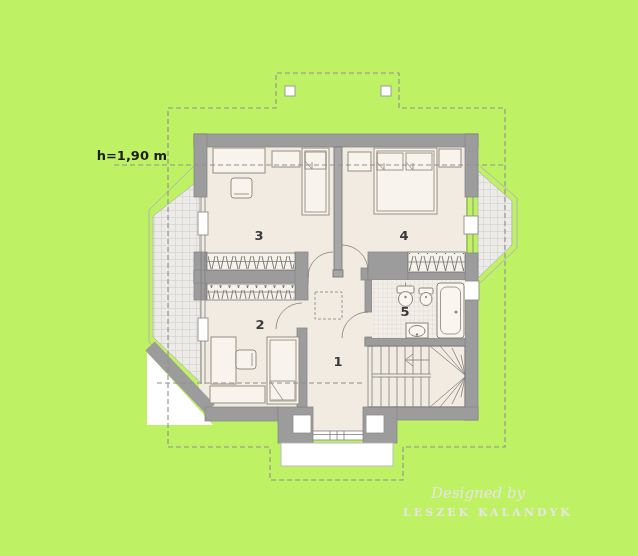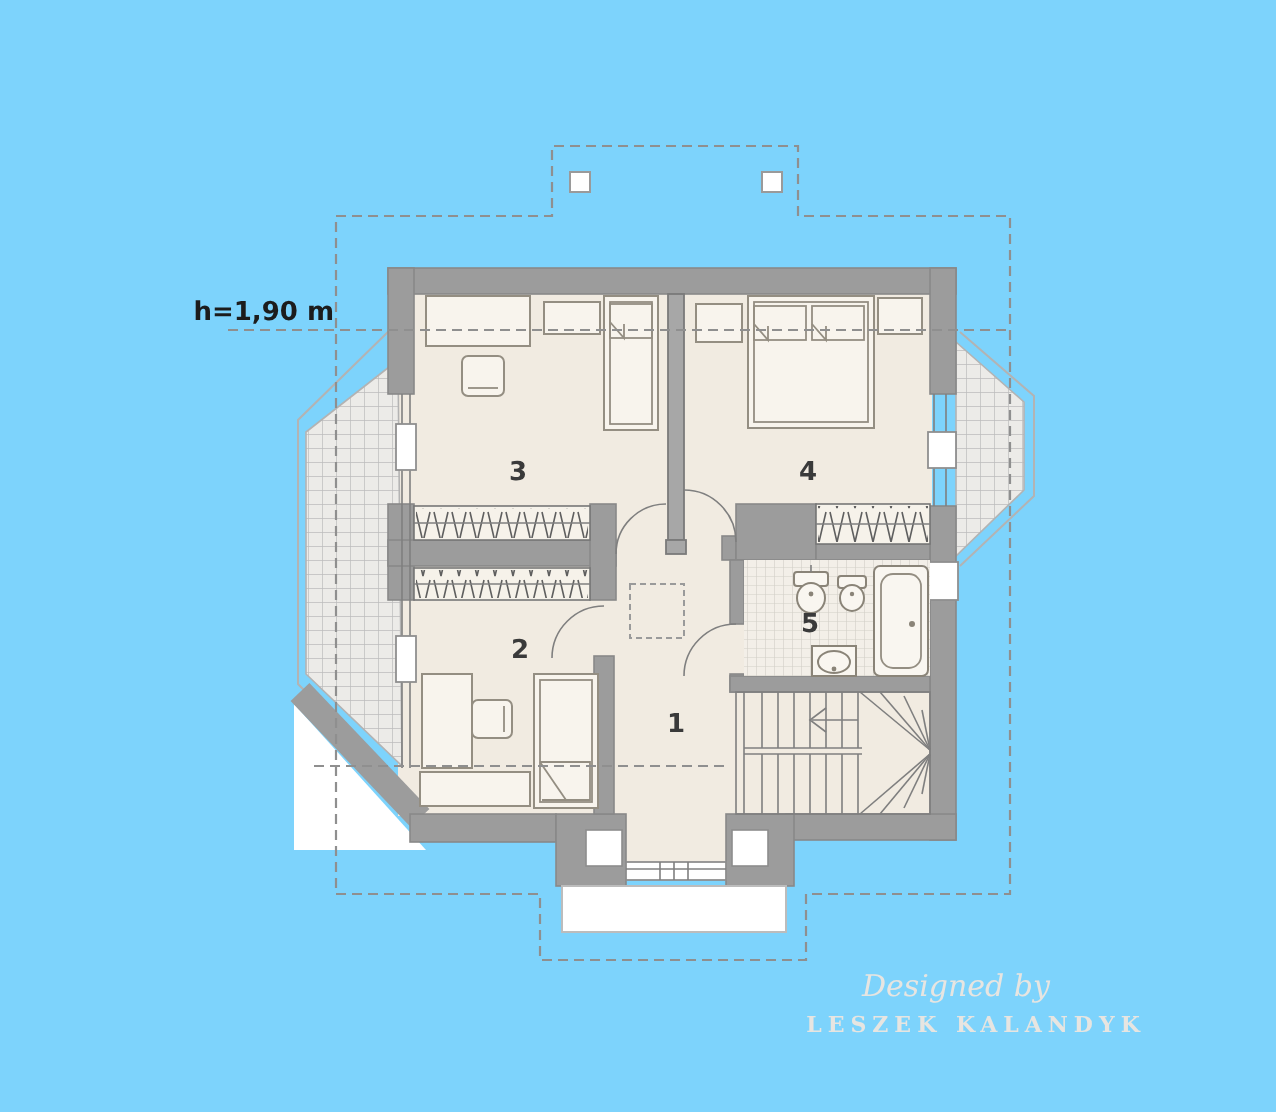--- a/index.html
+++ b/index.html
@@ -1,16 +1,16 @@
 <!DOCTYPE html>
 <html style="--wall: #9c9c9c; --floor: #f1ebe1; --furniture: #f8f4ed; --dash: #8f8f8f; --label: #3a3a3a; --watermark: #e7e5e1;"><head>
 <meta charset="utf-8">
 <style>
   html,body{margin:0;padding:0;background:#ffffff;}
-  #stage{position:relative;width:638px;height:556px;background:#7dd3fc;overflow:hidden;
+  #stage{position:relative;width:638px;height:556px;background:#bef264;overflow:hidden;
          font-family:"DejaVu Sans", sans-serif;}
   svg{position:absolute;left:0;top:0;}
   .wall    {fill:var(--wall,#9c9c9c);stroke:#898989;stroke-width:.8;}
   .wall2   {fill:#a7a7a7;stroke:#7b7b7b;stroke-width:.9;}
   .floor   {fill:var(--floor,#f1ebe1);}
   .furn    {fill:var(--furniture,#f8f4ed);stroke:#948e82;stroke-width:1;}
   .furnln  {fill:none;stroke:#948e82;stroke-width:.9;}
   .ln      {fill:none;stroke:#7f7f7f;stroke-width:.8;}
   .thin    {fill:none;stroke:#b3b3b3;stroke-width:1;}
   .dash    {fill:none;stroke:var(--dash,#8f8f8f);stroke-width:1.1;stroke-dasharray:5 3;}

